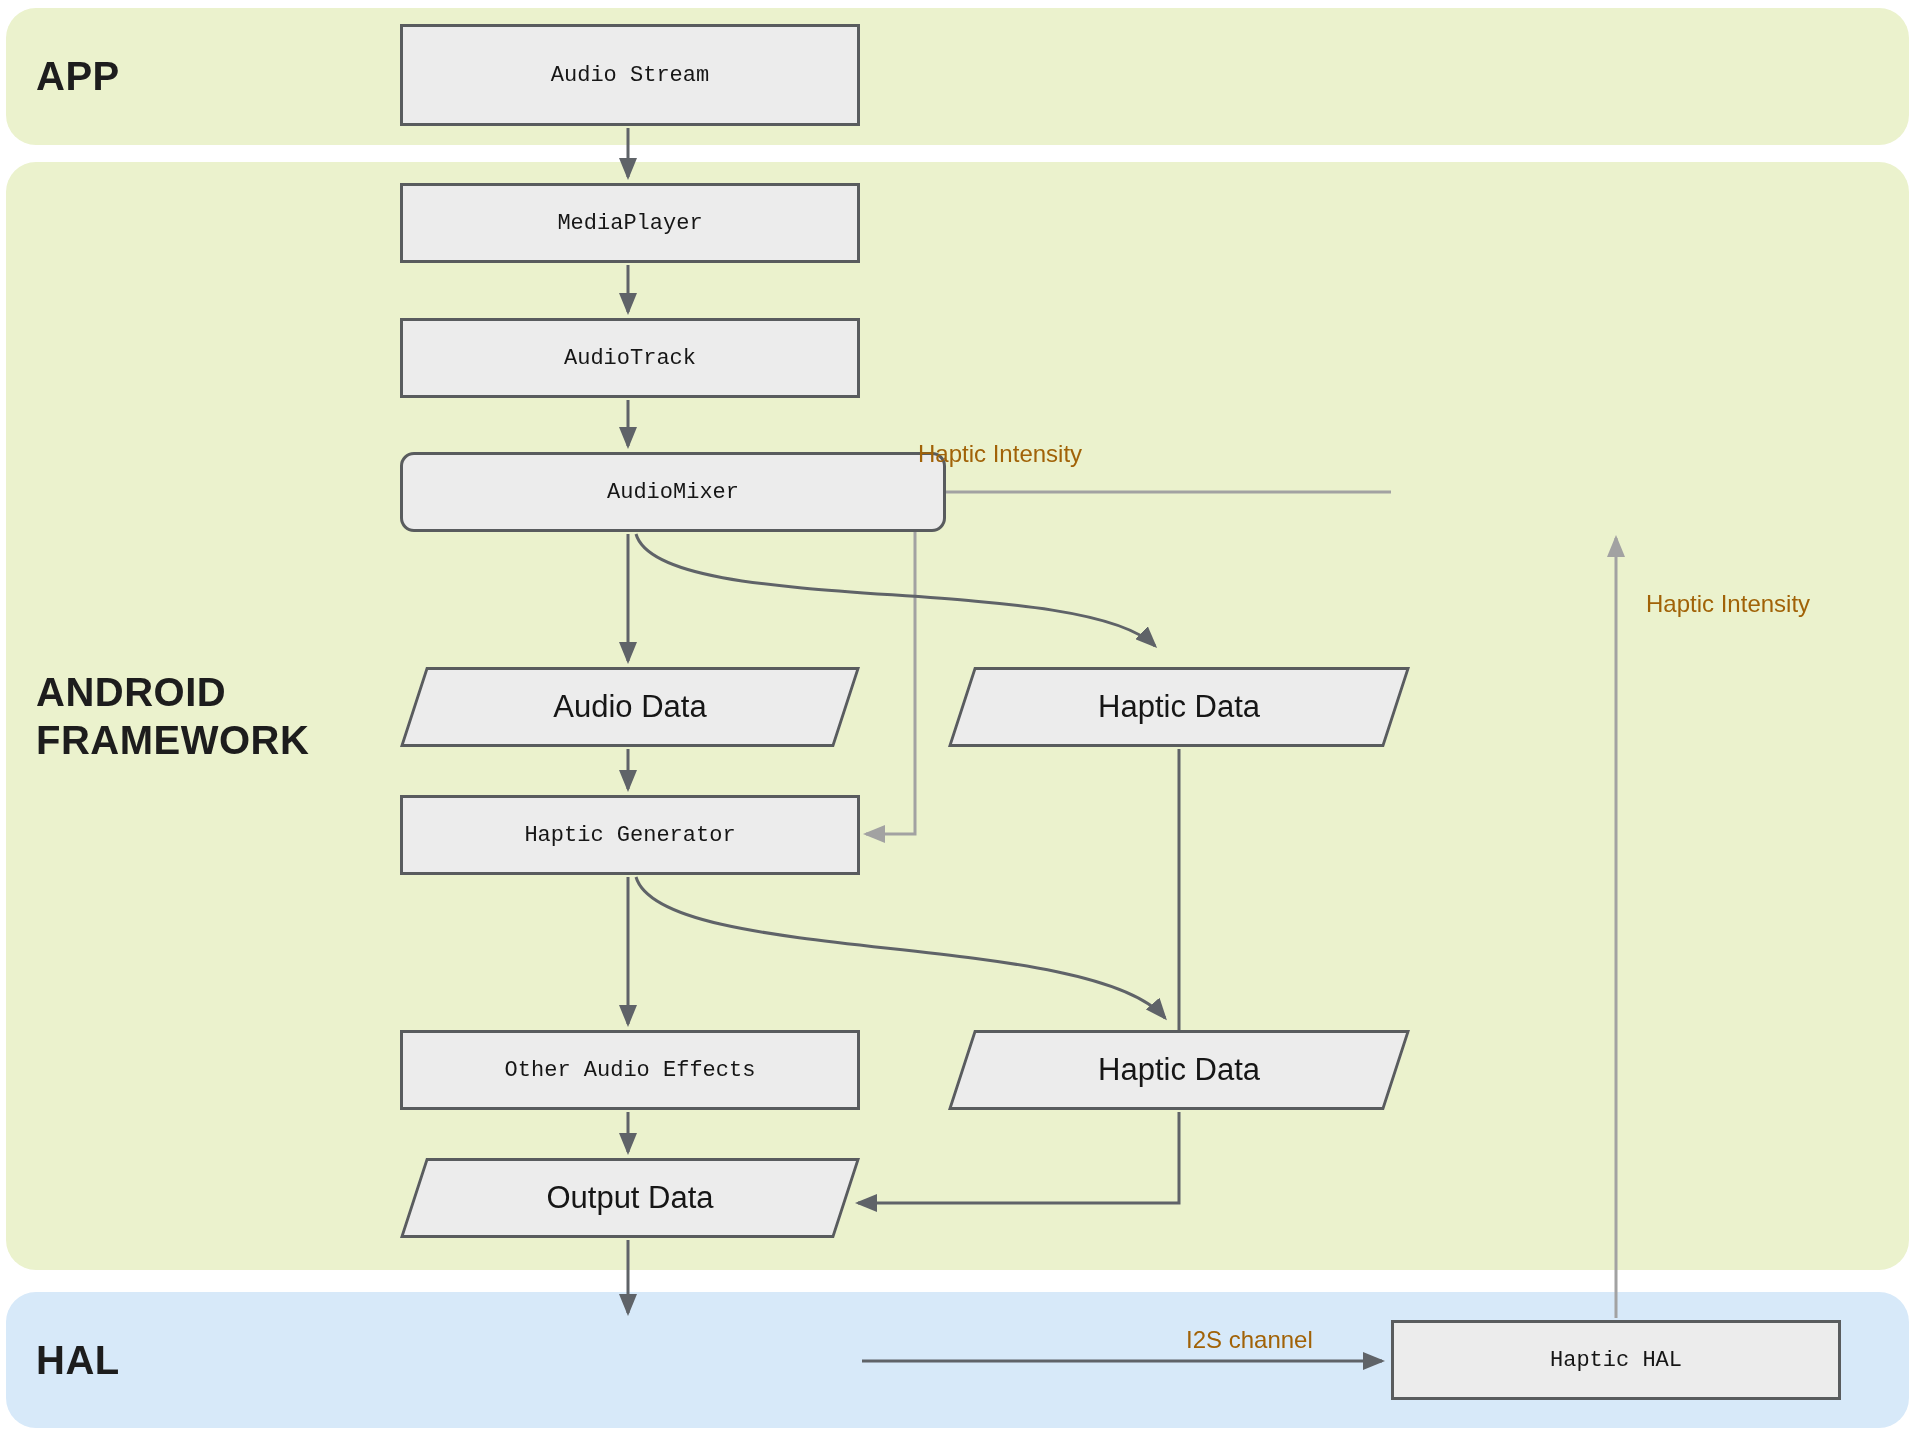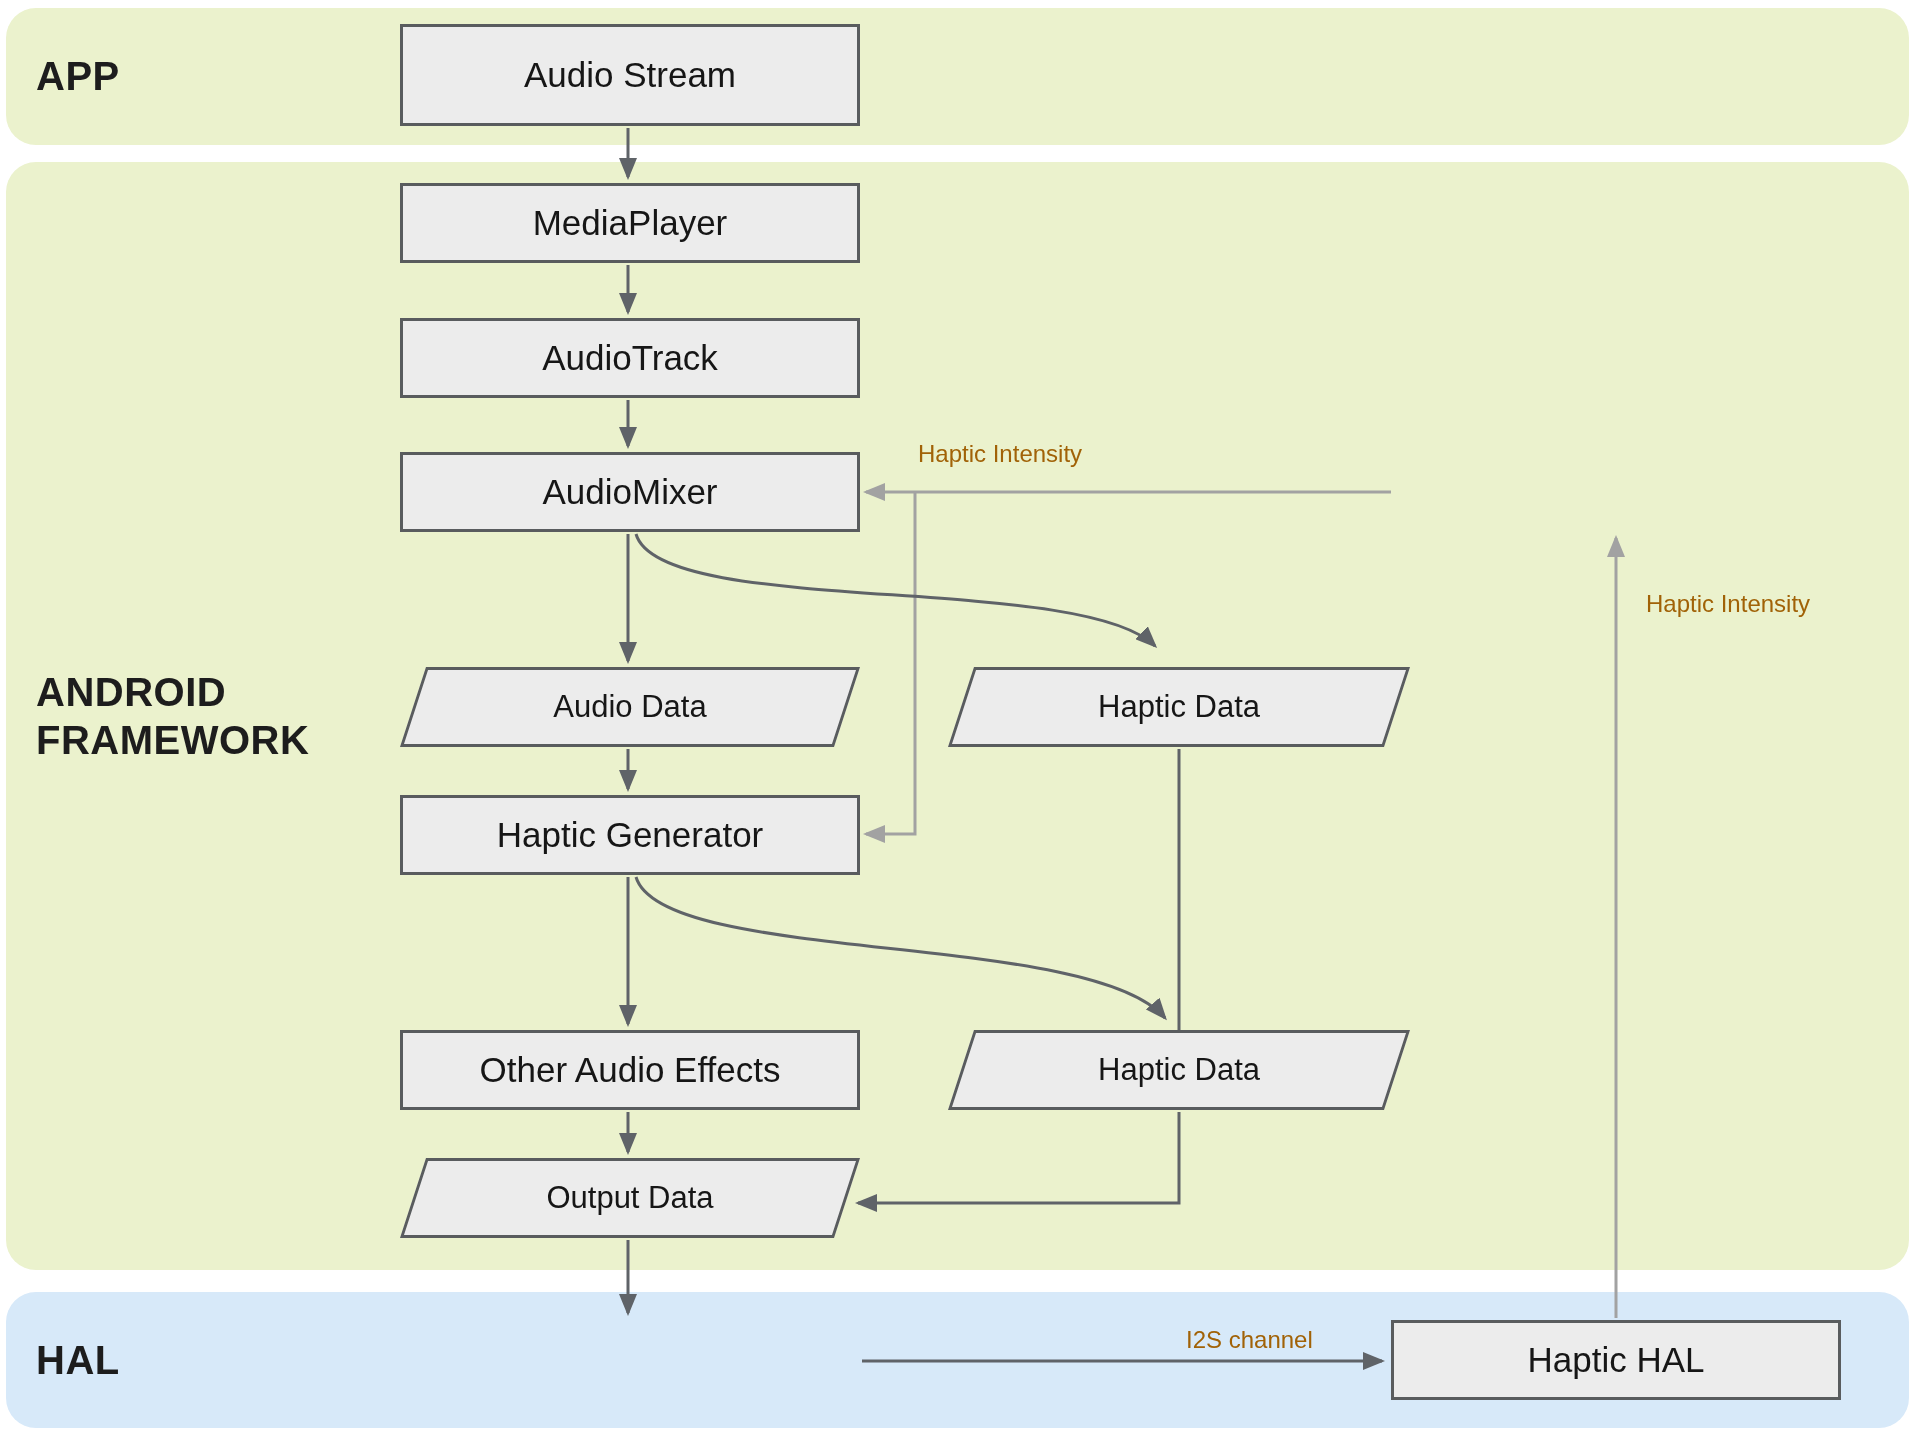--- a/index.html
+++ b/index.html
@@ -8,21 +8,21 @@
 
   .band{position:absolute;left:6px;width:1903px;border-radius:30px;}
   .band.green{background:#ebf2cd;}
   .band.blue{background:#d7e9f9;}
 
   .band-label{position:absolute;left:36px;font-weight:bold;font-size:40px;line-height:48px;
     color:#1d1d1d;letter-spacing:0.5px;}
 
   .node{position:absolute;background:#ececec;border:3px solid #595c5e;box-sizing:border-box;
     display:flex;align-items:center;justify-content:center;}
-  .node .lbl{font-size:35px;color:#161616;white-space:nowrap;}
+  .node .lbl{font-size:22px;color:#161616;white-space:nowrap;font-family:Liberation Mono, monospace;}
 
   .pgram{position:absolute;}
   .pgram .bg{position:absolute;left:13px;right:13px;top:0;bottom:0;background:#ececec;
     border:3px solid #595c5e;box-sizing:border-box;transform:skewX(-18deg);}
   .pgram .lbl{position:absolute;inset:0;display:flex;align-items:center;justify-content:center;
     font-size:31px;color:#161616;white-space:nowrap;}
 
   .edge-label{position:absolute;font-size:24px;line-height:35px;color:#a16207;white-space:nowrap;}
 
   svg.wires{position:absolute;left:0;top:0;pointer-events:none;}
@@ -77,21 +77,21 @@
   </div>
 
   <div class="node" style="left:400px;top:183px;width:460px;height:80px;">
     <span class="lbl">MediaPlayer</span>
   </div>
 
   <div class="node" style="left:400px;top:318px;width:460px;height:80px;justify-content:center;">
     <span class="lbl">AudioTrack</span>
   </div>
 
-  <div class="node" style="left:400px;top:452px;width:460px;height:80px;">
+  <div class="node" style="left:400px;top:452px;width:546px;height:80px;border-radius:14px;">
     <span class="lbl">AudioMixer</span>
   </div>
 
 
   <div class="node" style="left:400px;top:795px;width:460px;height:80px;">
     <span class="lbl">Haptic Generator</span>
   </div>
 
   <div class="node" style="left:400px;top:1030px;width:460px;height:80px;">
     <span class="lbl">Other Audio Effects</span>

